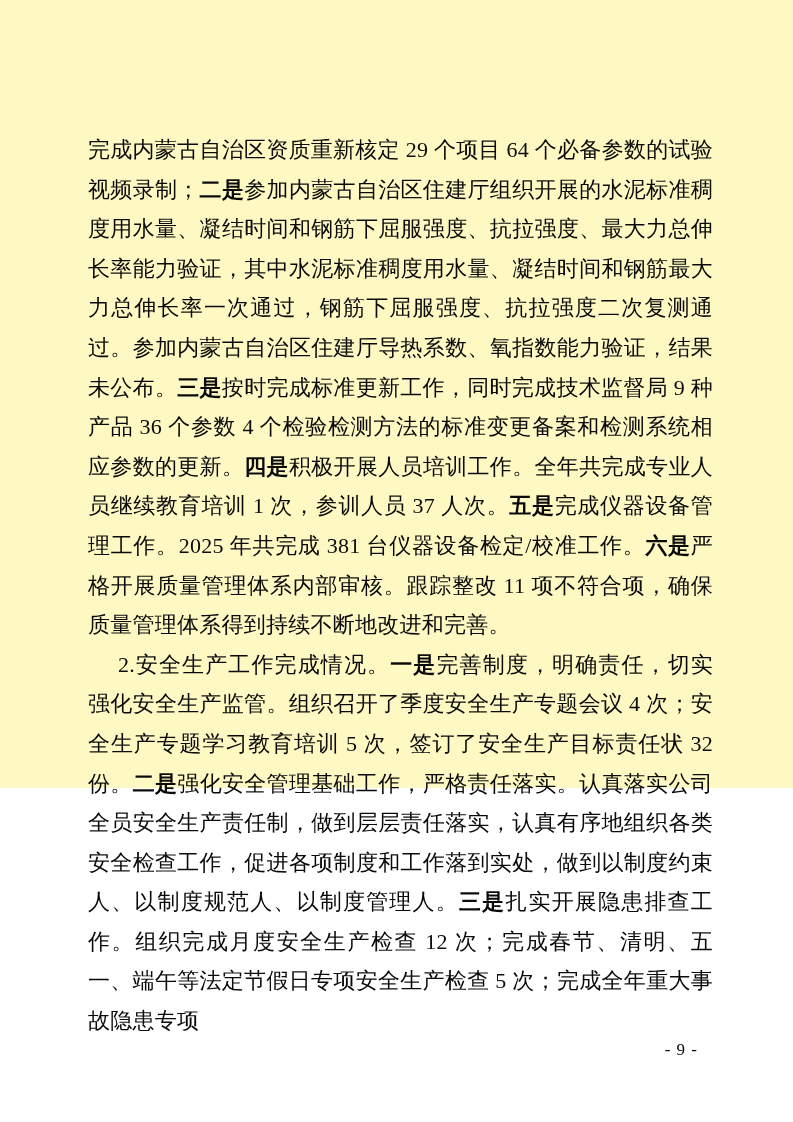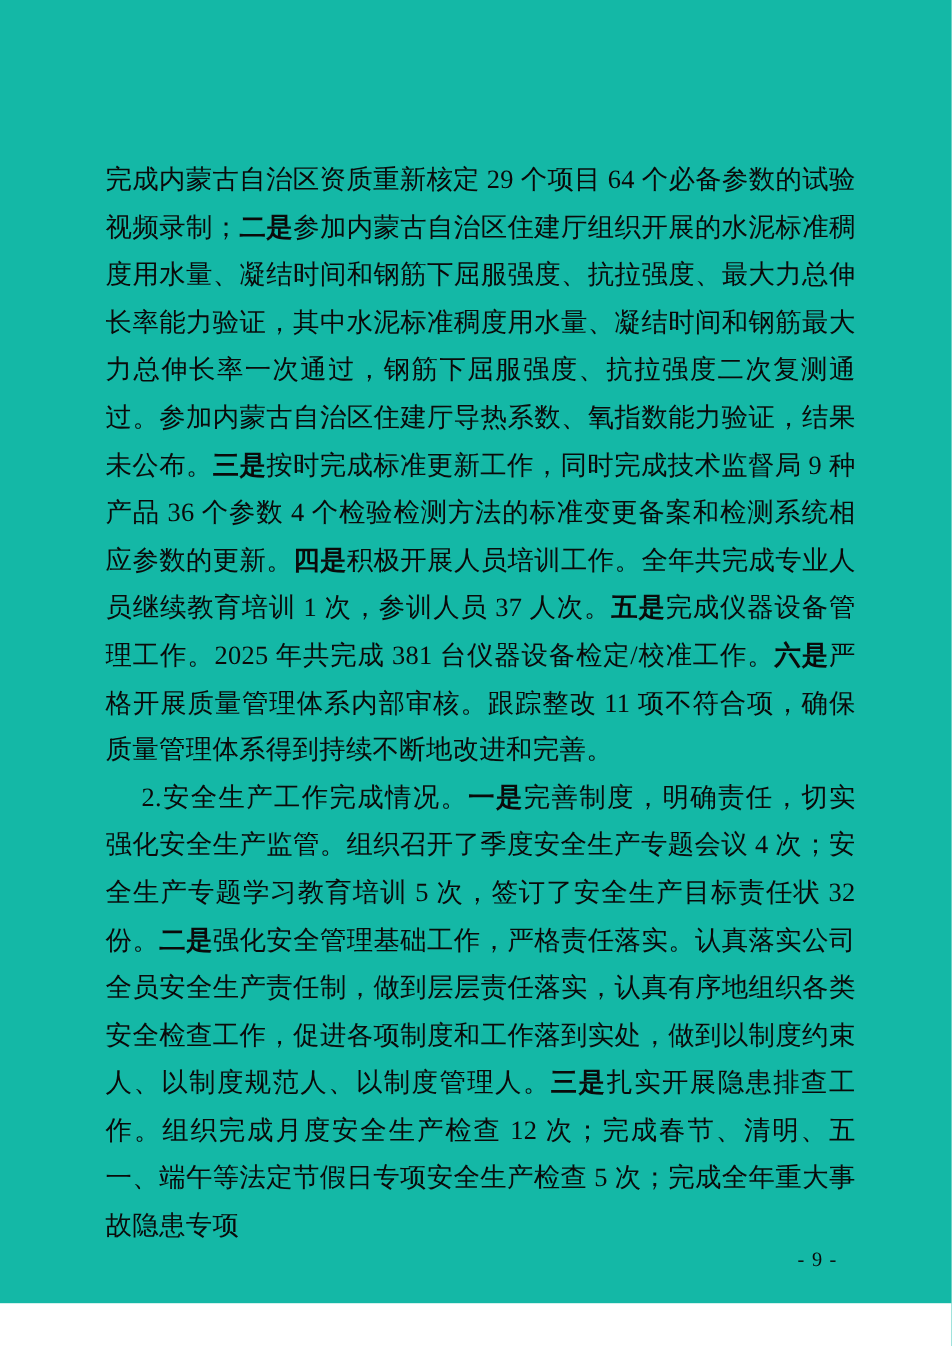--- a/index.html
+++ b/index.html
@@ -13,22 +13,22 @@
     position: relative;
     overflow: hidden;
     font-family: "Liberation Serif", "DejaVu Serif", serif;
     color: #0a0a0a;
   }
   .page {
     position: absolute;
     left: 0;
     top: 0;
     width: 793px;
-    height: 1086px;
-    background: #14b8a6;
+    height: 788px;
+    background: #fef9c3;
   }
   .doc-body {
     position: absolute;
     left: 88px;
     top: 130px;
     width: 625px;
   }
   .para {
     margin: 0;
     padding: 0;

